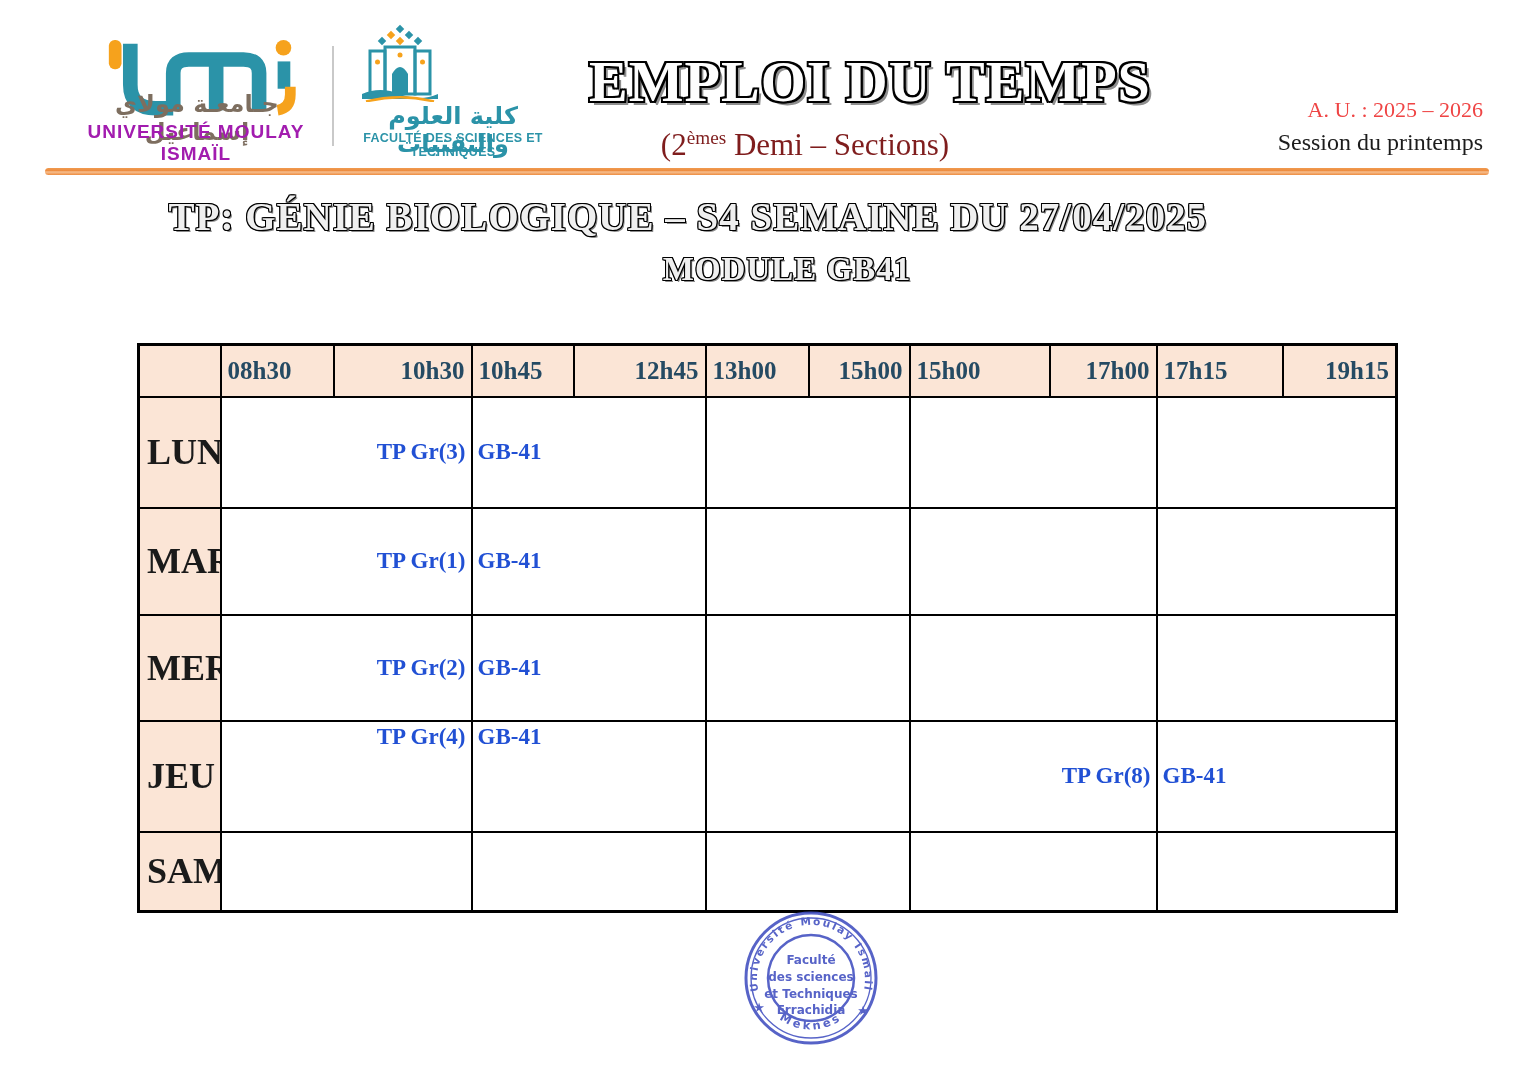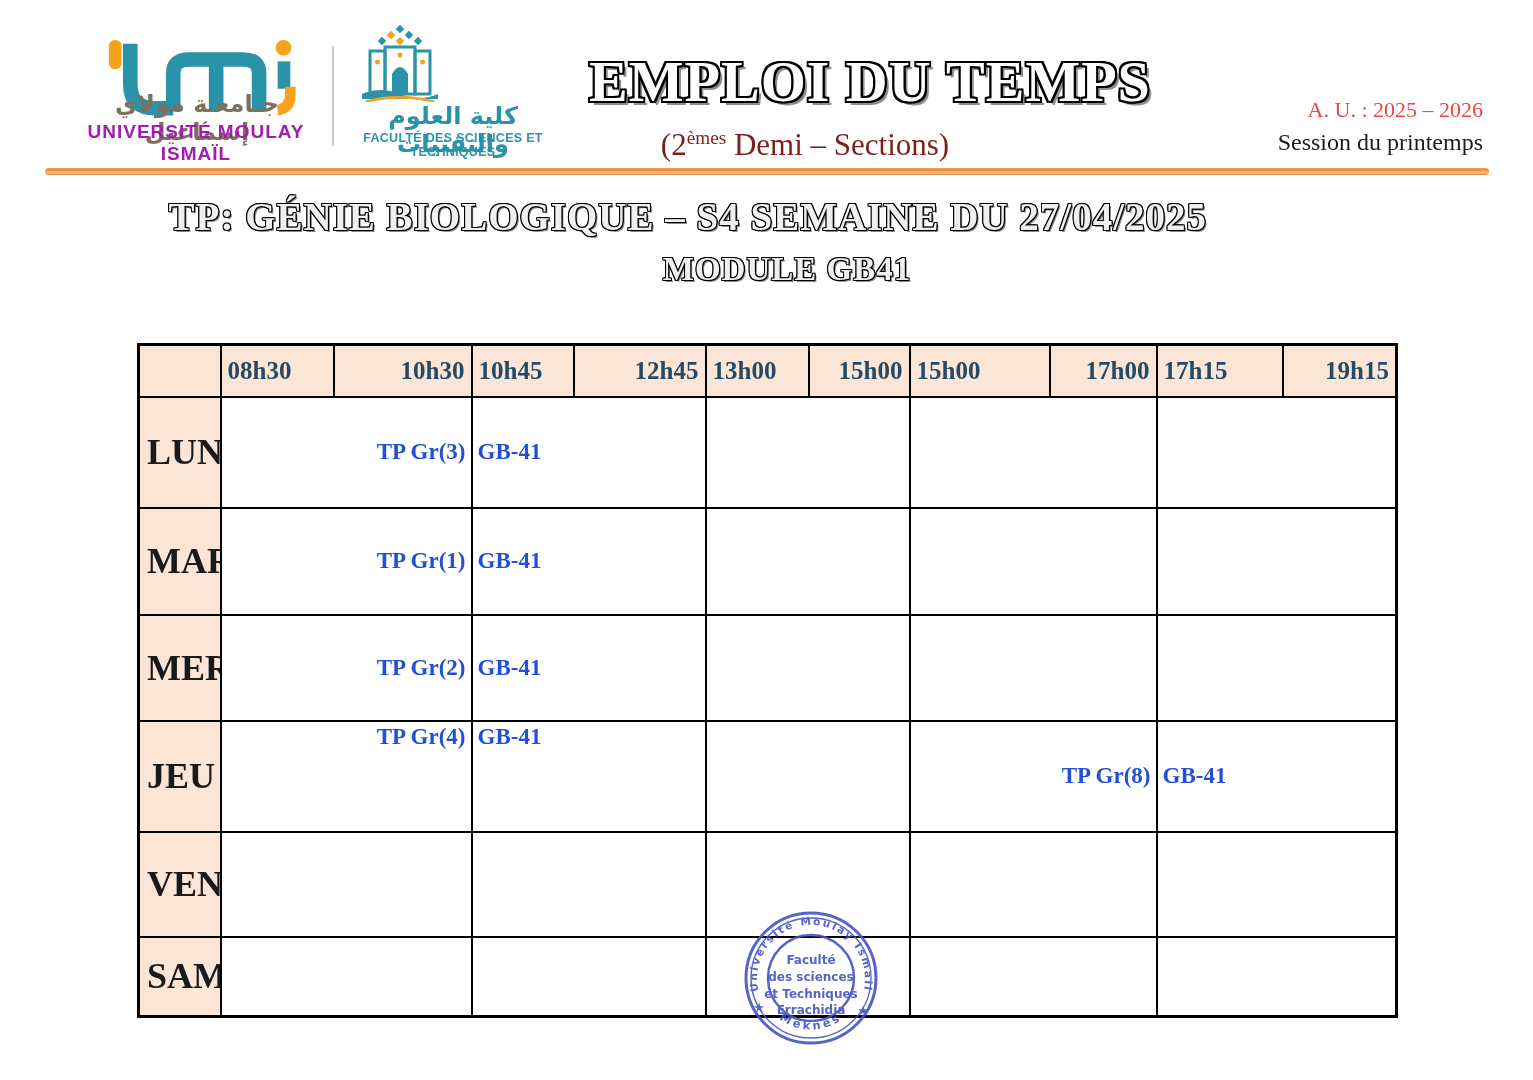--- a/index.html
+++ b/index.html
@@ -164,28 +164,20 @@
           <td class="slot al" colspan="2"></td>
         </tr>
         <tr style="height:111px">
           <td class="day">JEU</td>
           <td class="slot ar vtop" colspan="2">TP Gr(4)</td>
           <td class="slot al vtop" colspan="2">GB-41</td>
           <td class="slot ar" colspan="2"></td>
           <td class="slot ar" colspan="2">TP Gr(8)</td>
           <td class="slot al" colspan="2">GB-41</td>
         </tr>
-        <tr style="height:105px">
-          <td class="day">VEN</td>
-          <td class="slot ar" colspan="2"></td>
-          <td class="slot al" colspan="2"></td>
-          <td class="slot ar" colspan="2"></td>
-          <td class="slot ar" colspan="2"></td>
-          <td class="slot al" colspan="2"></td>
-        </tr>
         <tr style="height:80px">
           <td class="day">SAM</td>
           <td class="slot ar" colspan="2"></td>
           <td class="slot al" colspan="2"></td>
           <td class="slot ar" colspan="2"></td>
           <td class="slot ar" colspan="2"></td>
           <td class="slot al" colspan="2"></td>
         </tr>
       </tbody>
     </table>

